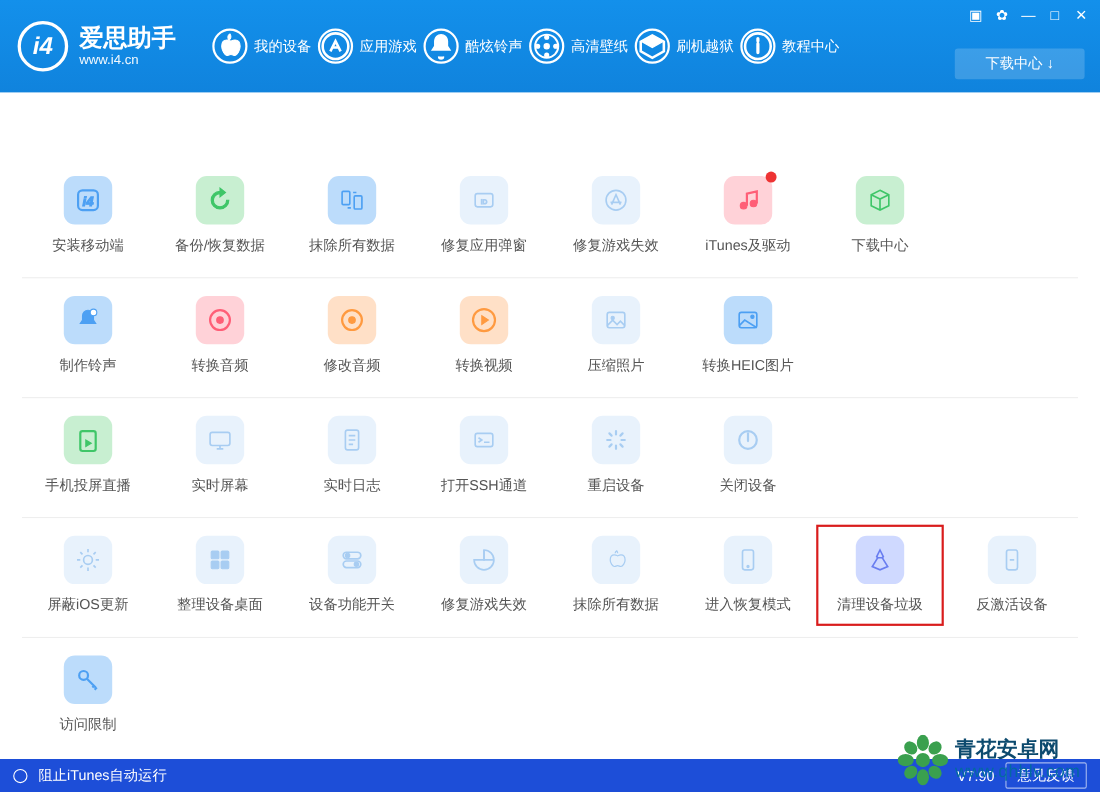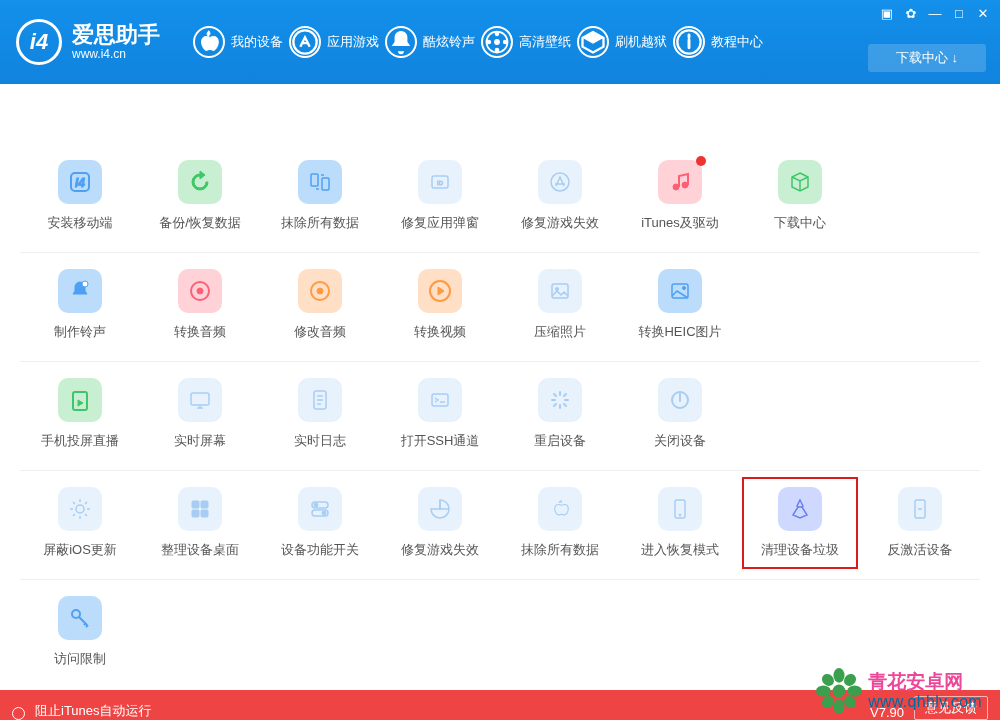--- a/index.html
+++ b/index.html
@@ -36,30 +36,30 @@
 
 
 .c-blue   { background: #bcdcfb; } .c-blue svg   { fill: #4da0f3; stroke: #4da0f3; }
 .c-green  { background: #c8efd1; } .c-green svg  { fill: #3fc668; stroke: #3fc668; }
 .c-orange { background: #ffe0c7; } .c-orange svg { fill: #ff9a40; stroke: #ff9a40; }
 .c-pink   { background: #ffd2d8; } .c-pink svg   { fill: #ff5e77; stroke: #ff5e77; }
 .c-blue2  { background: #cfd9ff; } .c-blue2 svg  { fill: #6a7ef0; stroke: #6a7ef0; }
 .c-faded  { background: #e8f2fc; } .c-faded svg  { fill: #a8cdf2; stroke: #a8cdf2; }
 
 
-.footer { position: absolute; bottom: 0; left: 0; right: 0; height: 30px; background: #ef4444; display: flex; align-items: flex-end; padding: 0 12px; color: #fff; font-size: 13px; gap: 10px; }
+.footer { position: absolute; bottom: 0; left: 0; right: 0; height: 30px; background: #1d4ed8; display: flex; align-items: center; padding: 0 12px; color: #fff; font-size: 13px; gap: 10px; }
 .footer .spacer { flex: 1; }
 .f-radio { width: 13px; height: 13px; border: 1.5px solid #fff; border-radius: 50%; }
 .f-btn { border: 1px solid rgba(255,255,255,.6); padding: 2px 10px; border-radius: 2px; cursor: pointer; }
 
 
 .watermark { position: absolute; right: 18px; bottom: 6px; display: flex; align-items: center; gap: 6px; z-index: 5; }
 .wm-logo { width: 46px; height: 46px; }
 .wm-text { display: flex; flex-direction: column; line-height: 1.15; }
-.wm-text .cn { font-size: 19px; font-weight: bold; color: #ec4899; }
+.wm-text .cn { font-size: 19px; font-weight: bold; color: #0c4a6e; }
 .wm-text .en { font-size: 16px; color: #0369a1; letter-spacing: .3px; }
 </style>
 </head>
 <body>
 
 <div class="header">
   <div class="logo-wrap">
     <div class="logo-circle">i4</div>
     <div class="logo-text">
       <div class="title">爱思助手</div>

